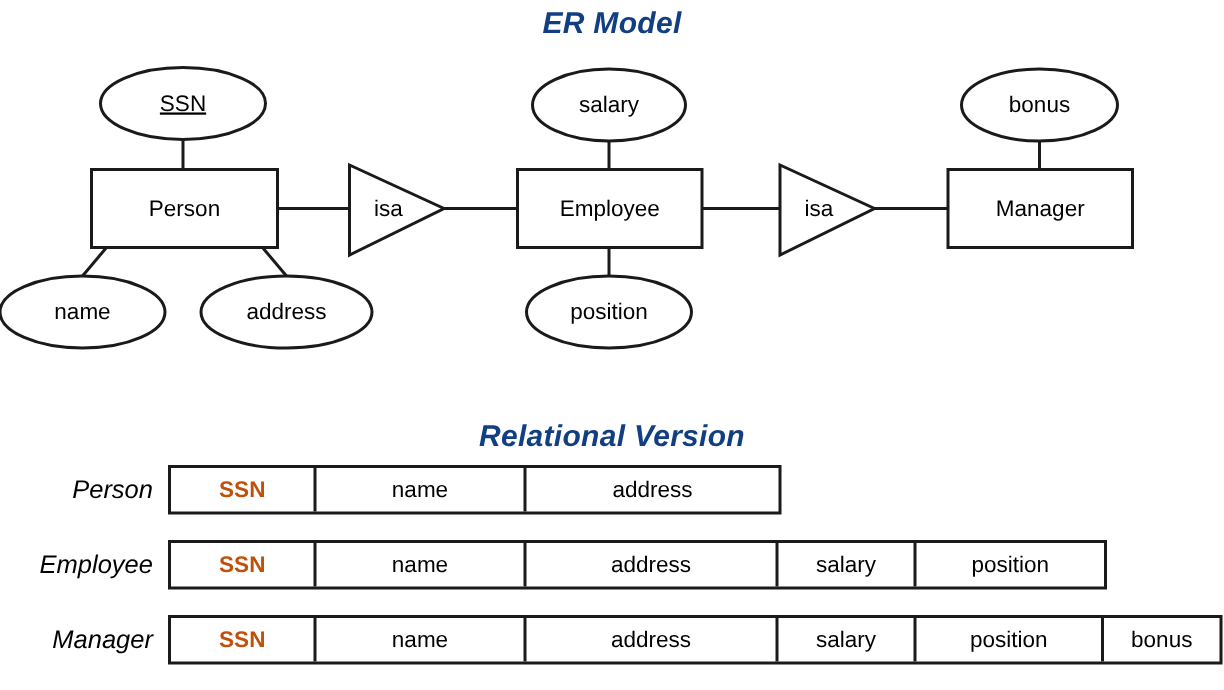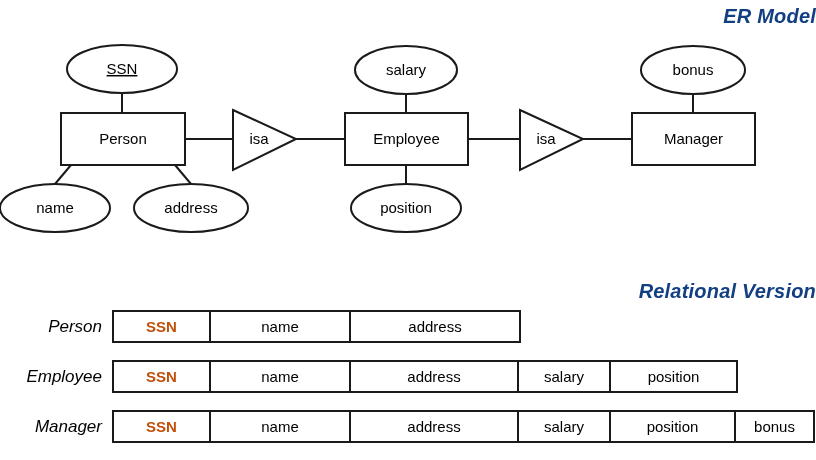--- a/index.html
+++ b/index.html
@@ -11,21 +11,21 @@
     width: 816px;
     height: 460px;
     position: relative;
     font-family: "Liberation Sans", sans-serif;
     overflow: hidden;
   }
   .section-title {
     position: absolute;
     left: 0;
     width: 816px;
-    text-align: right;
+    text-align: center;
     font-style: italic;
     font-weight: bold;
     font-size: 20px;
     color: #123F82;
     letter-spacing: 0.2px;
   }
   #er-title { top: 5px; }
   #rel-title { top: 280px; }
 
   #er-diagram {

